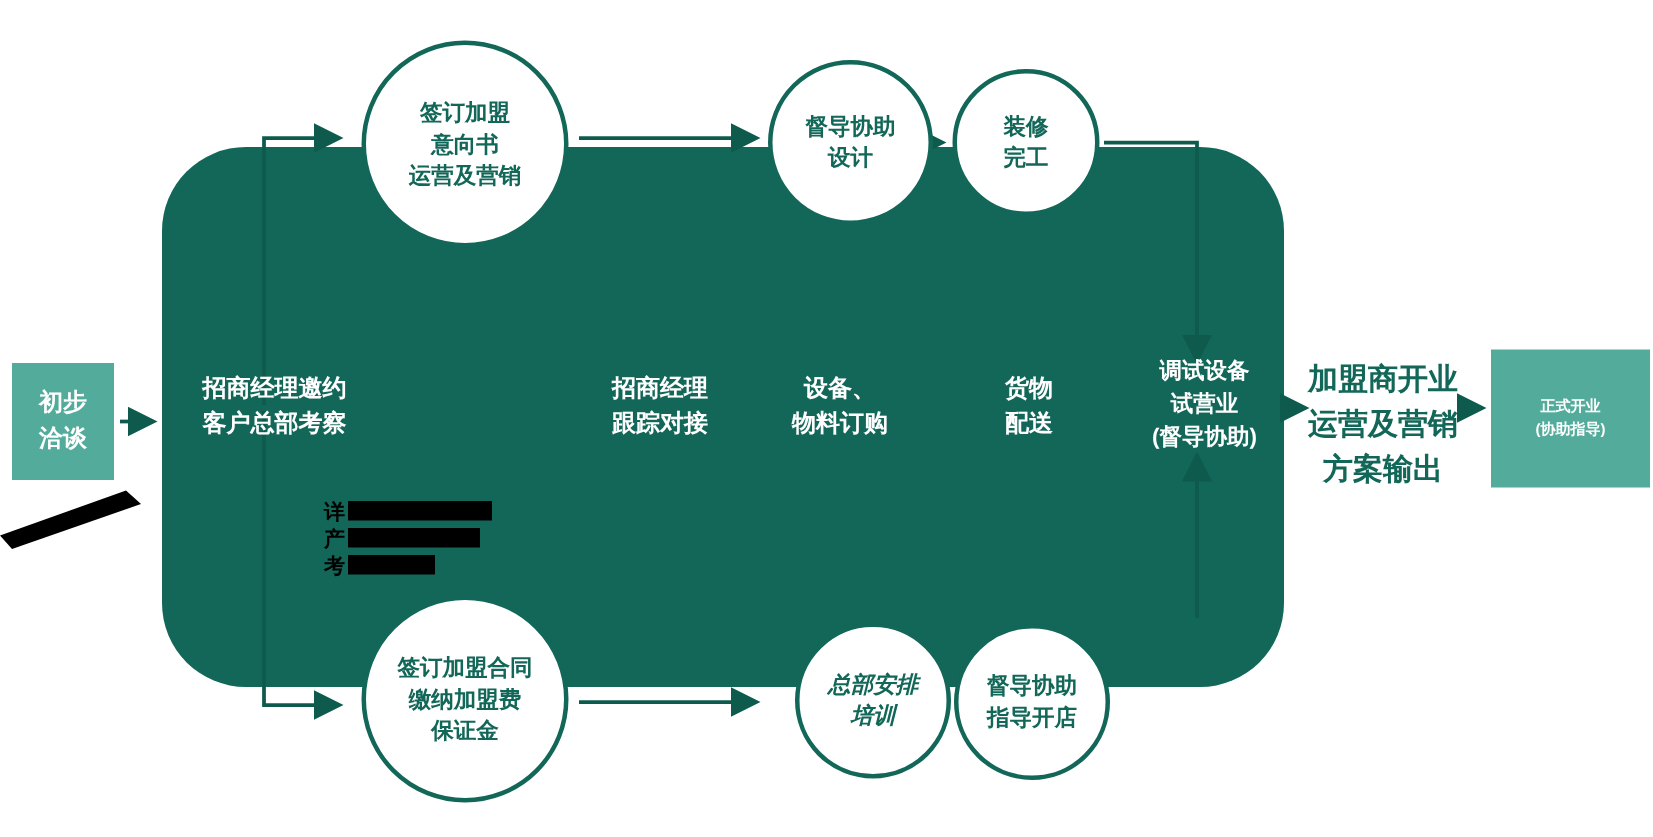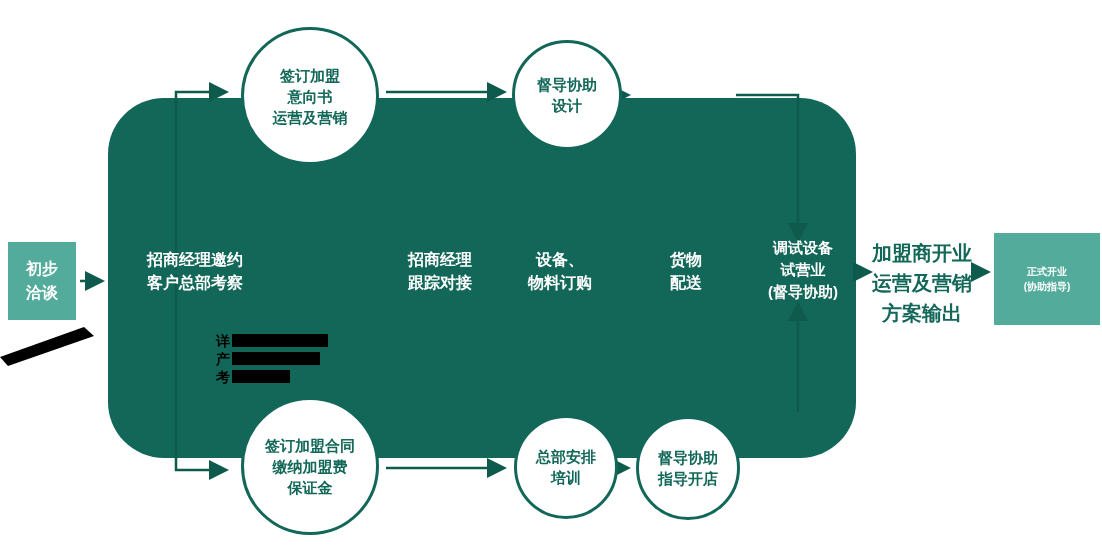--- a/index.html
+++ b/index.html
@@ -17,27 +17,27 @@
   .c{
     position:absolute;background:#fff;border:3px solid var(--dark,#126758);
     border-radius:50%;display:flex;align-items:center;justify-content:center;
     text-align:center;font-weight:bold;color:var(--dark,#126758);
     white-space:pre-line;line-height:1.4;z-index:3;box-sizing:border-box;font-size:15px;
   }
   .c1{left:241px;top:27px;width:138px;height:138px;}
   .c2{left:512px;top:40px;width:110px;height:110px;}
   .c3{left:635px;top:46px;width:98px;height:98px;}
   .c4{left:241px;top:397px;width:138px;height:138px;}
-  .c5{left:514px;top:415px;width:104px;height:104px;}
+  .c5{left:530px;top:415px;width:104px;height:104px;font-style:italic;}
   .c6{left:636px;top:416px;width:104px;height:104px;}
   .mlabel{
     position:absolute;color:#fff;font-weight:bold;font-size:16px;text-align:center;
     white-space:pre-line;line-height:1.45;z-index:3;
   }
-  .m1{left:108px;top:248px;width:150px;padding-left:12px;}
+  .m1{left:108px;top:248px;width:150px;}
   .m2{left:378px;top:248px;width:124px;}
   .m3{left:498px;top:248px;width:124px;}
   .m4{left:640px;top:248px;width:92px;}
   .m5{left:745px;top:237px;width:116px;font-size:15px;}
   .output-label{
     position:absolute;left:864px;top:238px;width:116px;
     color:var(--dark,#126758);font-weight:bold;font-size:20px;text-align:center;
     white-space:pre-line;line-height:1.5;z-index:3;
   }
   .sbox{
@@ -92,20 +92,22 @@
 物料订购</div>
   <div class="mlabel m5">调试设备
 试营业
 (督导协助)</div>
 
   <div class="c c1">签订加盟
 意向书
 运营及营销</div>
   <div class="c c2">督导协助
 设计</div>
+  <div class="c c3">装修
+完工</div>
   <div class="c c4">签订加盟合同
 缴纳加盟费
 保证金</div>
   <div class="c c5">总部安排
 培训</div>
   <div class="c c6">督导协助
 指导开店</div>
 
   <div class="output-label">加盟商开业
 运营及营销

